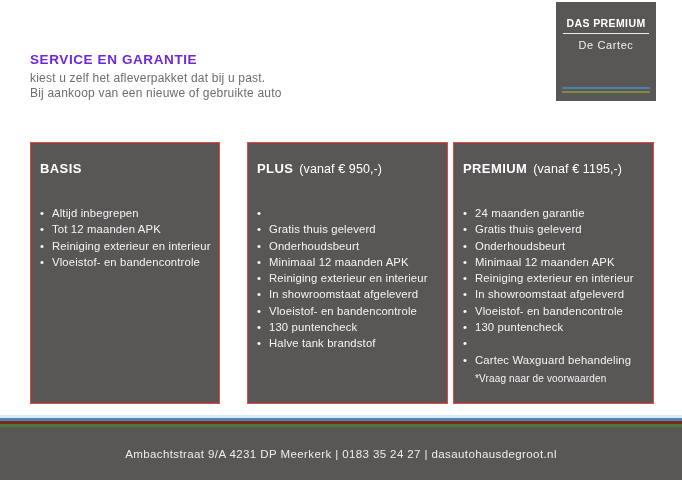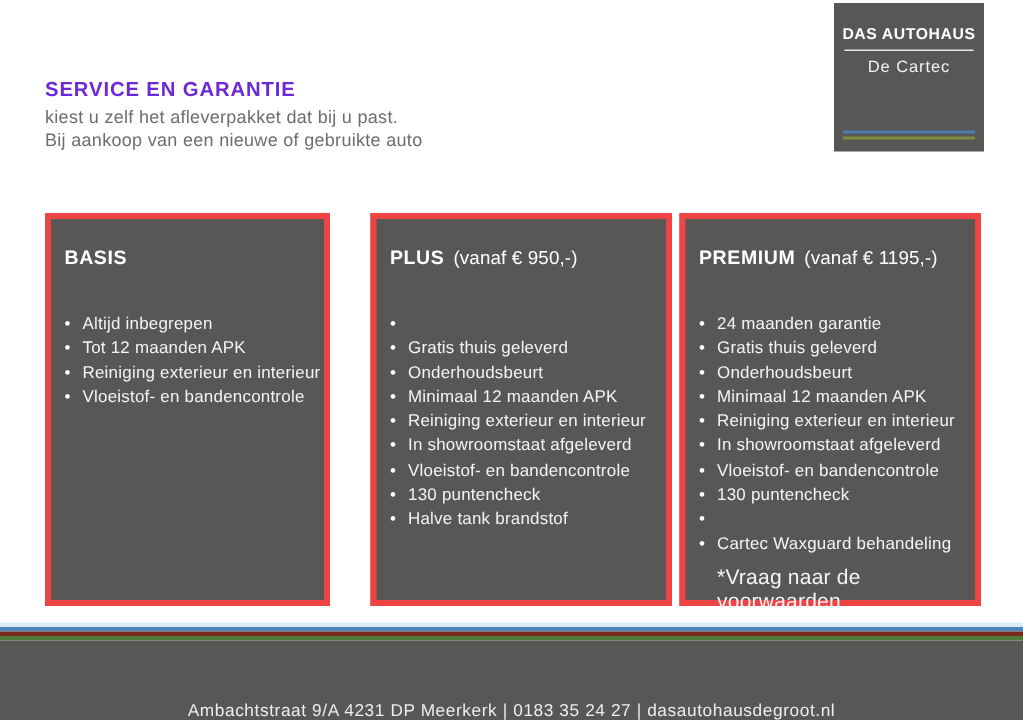--- a/index.html
+++ b/index.html
@@ -15,54 +15,54 @@
   .logo-box{position:absolute;left:556px;top:2px;width:100px;height:99px;
     background:var(--panel-gray,#595656);text-align:center;}
   .logo-brand{margin-top:15px;font-size:10.5px;font-weight:bold;color:#ffffff;letter-spacing:.4px;}
   .logo-sep{height:1px;background:#e9e9e9;margin:4px 7px 5px;}
   .logo-dealer{font-size:11px;color:#f1f1f1;letter-spacing:.6px;}
   .logo-lines{position:absolute;left:6px;right:6px;bottom:8px;}
   .logo-line-blue{height:2px;background:var(--logo-blue,#4d7dae);margin-bottom:2px;}
   .logo-line-green{height:2px;background:var(--logo-green,#7d8c3e);}
   
   .pkg{position:absolute;top:142px;height:262px;box-sizing:border-box;
-    background:var(--panel-gray,#595656);border:4px solid #ef4444;padding:18px 8px 0 9px;}
+    background:var(--panel-gray,#595656);border:1px solid #ef4444;padding:18px 8px 0 9px;}
   .pkg-basis{left:30px;width:190px;}
   .pkg-plus{left:247px;width:201px;}
   .pkg-premium{left:453px;width:201px;}
   .pkg-header{margin:0;font-size:13px;font-weight:bold;color:#ffffff;letter-spacing:.4px;white-space:nowrap;}
   .pkg-price{font-weight:normal;font-size:12.5px;letter-spacing:.1px;margin-left:2px;}
   .pkg-list{list-style:none;margin:29px 0 0;padding:0;}
   .pkg-list li{display:flex;font-size:11.3px;line-height:16.3px;color:#f4f4f4;letter-spacing:.15px;white-space:nowrap;}
   .pkg-list .bullet{flex:none;width:12px;color:#ffffff;}
-  .pkg-footnote{margin:5px 0 0 12px;font-size:14px;color:#f4f4f4;letter-spacing:.15px;}
+  .pkg-footnote{margin:5px 0 0 12px;font-size:10px;color:#f4f4f4;letter-spacing:.15px;}
   
   .stripes{position:absolute;left:0;right:0;top:415px;}
   .stripe{width:100%;}
   .s-pale{height:3px;background:var(--stripe-pale-blue,#d9ebf7);}
   .s-blue{height:3px;background:var(--stripe-blue,#4c86b6);}
   .s-red{height:3px;background:var(--stripe-red,#7b291e);}
   .s-green{height:3px;background:var(--stripe-green,#4e793a);}
   .footer{position:absolute;left:0;right:0;top:427px;height:53px;
-    background:var(--panel-gray,#595656);display:flex;align-items:flex-end;justify-content:center;}
+    background:var(--panel-gray,#595656);display:flex;align-items:center;justify-content:center;}
   .footer span{font-size:11.5px;color:#ededed;letter-spacing:.4px;}
 </style>
 </head>
 <body>
 
 <div class="canvas">
 
   <header class="intro">
     <h1>SERVICE EN GARANTIE</h1>
     <p>kiest u zelf het afleverpakket dat bij u past.</p>
     <p>Bij aankoop van een nieuwe of gebruikte auto</p>
   </header>
 
   <aside class="logo-box">
-    <div class="logo-brand">DAS AUTOHAUS</div>
+    <div class="logo-brand">DAS PREMIUM</div>
     <div class="logo-sep"></div>
     <div class="logo-dealer">De Cartec</div>
     <div class="logo-lines">
       <div class="logo-line-blue"></div>
       <div class="logo-line-green"></div>
     </div>
   </aside>
 
   <main>
 

